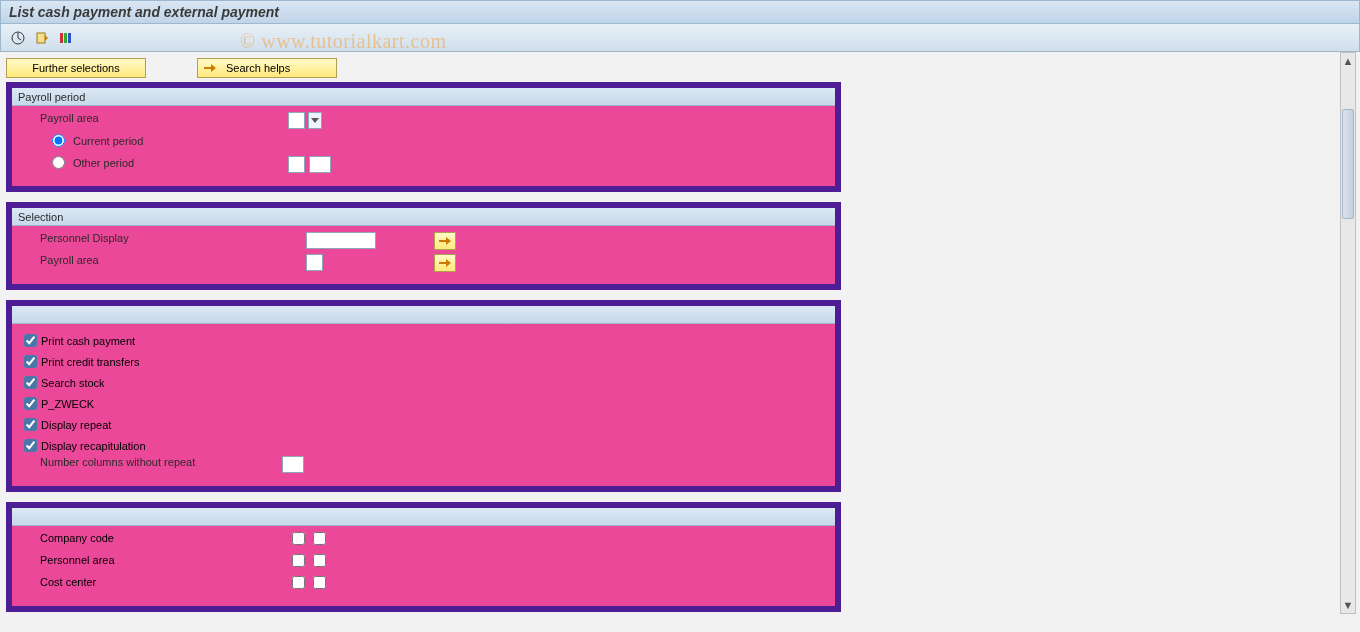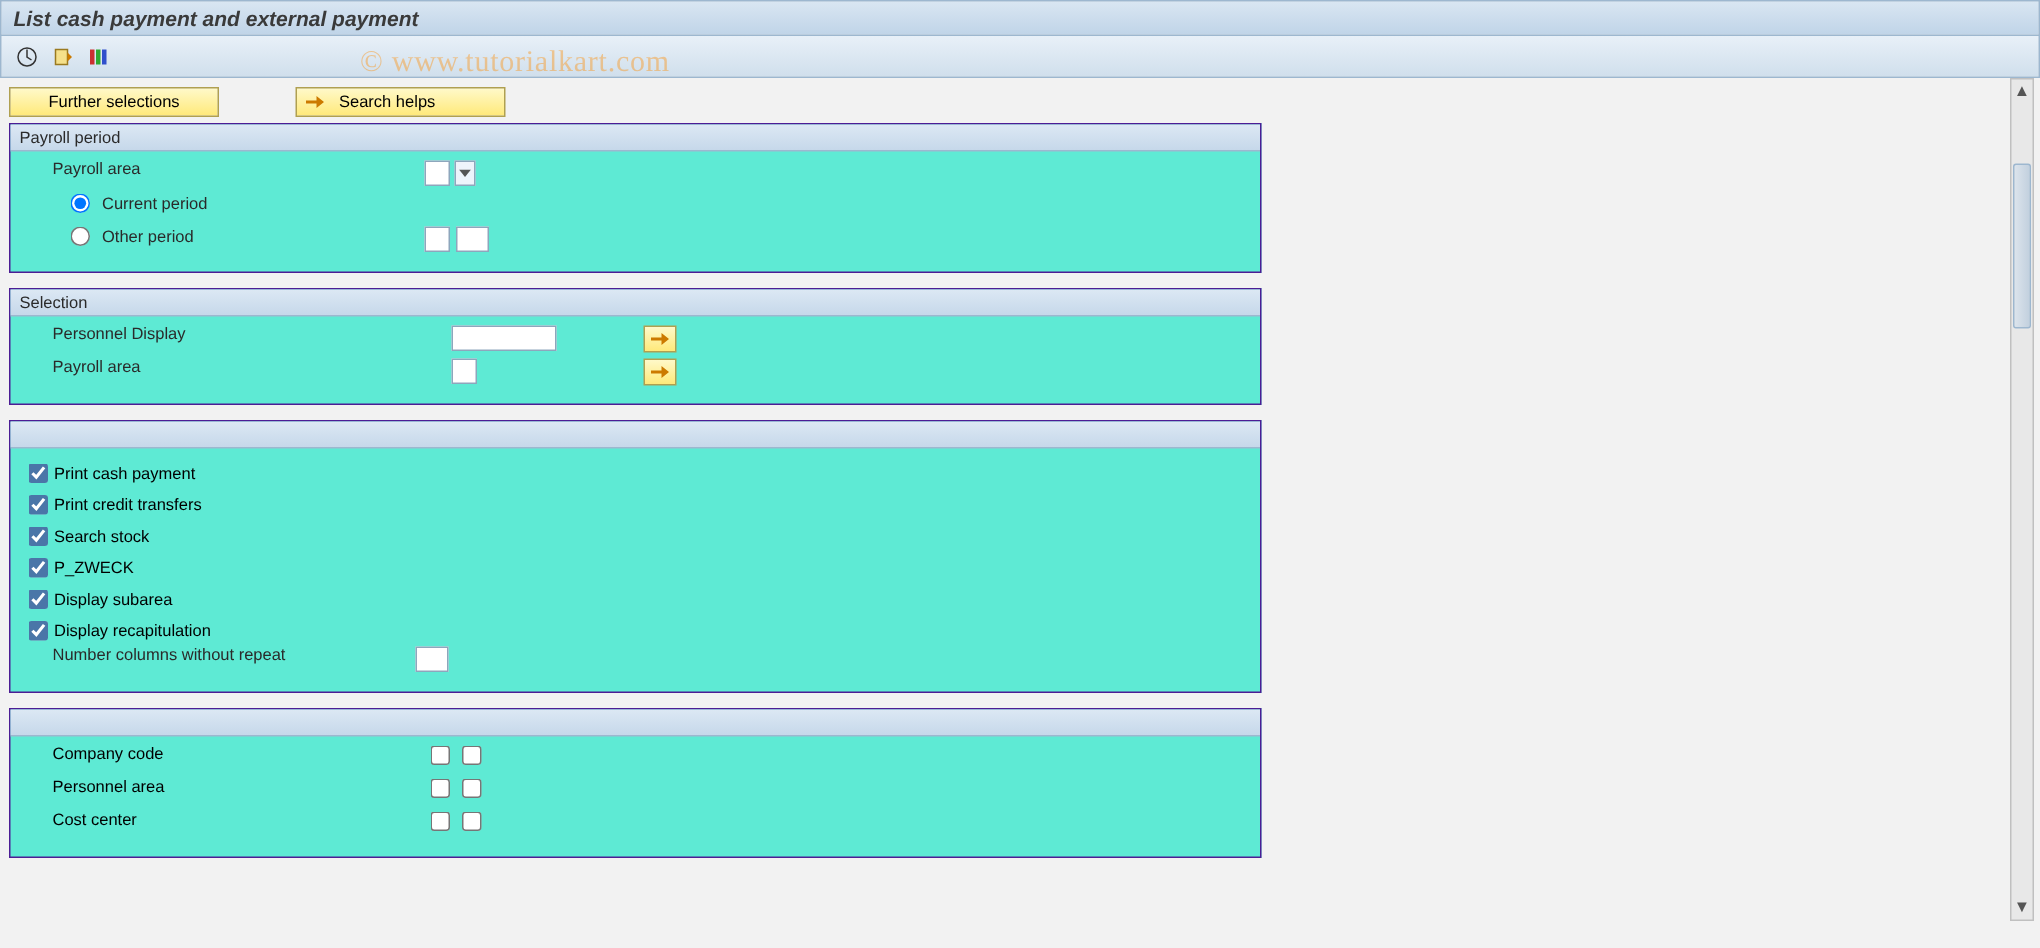--- a/index.html
+++ b/index.html
@@ -54,22 +54,22 @@
       font-size: 11px;
       cursor: pointer;
       padding: 0 4px;
     }
     .yellow-btn.wide { width: 140px; }
     .yellow-btn.search { width: 140px; gap: 10px; padding-left: 6px; justify-content: flex-start; margin-left: 47px; }
     .arrow-icon {
       display: inline-flex; align-items: center; justify-content: center;
     }
     .group {
-      border: 1px solid #4c1d95;
-      background: #5eead4;
+      border: 6px solid #4c1d95;
+      background: #ec4899;
       margin-bottom: 10px;
       width: 835px;
     }
     .group-header {
       background: linear-gradient(to bottom, #dce8f4 0%, #c6d8ea 100%);
       border-bottom: 1px solid #9db7cf;
       padding: 2px 6px;
       font-size: 11px;
       color: #2a2a2a;
       height: 18px;
@@ -228,21 +228,21 @@
       <div class="cb-row">
           <input type="checkbox" checked="" style="">
           <span>Search stock</span>
         </div>
       <div class="cb-row">
           <input type="checkbox" checked="" style="">
           <span>P_ZWECK</span>
         </div>
       <div class="cb-row">
           <input type="checkbox" checked="" style="">
-          <span>Display subarea</span>
+          <span>Display repeat</span>
         </div>
       <div class="cb-row">
           <input type="checkbox" checked="" style="">
           <span>Display recapitulation</span>
         </div>
       <div class="row">
         <span class="label" style="width:238px">Number columns without repeat</span>
         <input type="text" class="sm-input" value="" style="">
       </div>
     </div>

